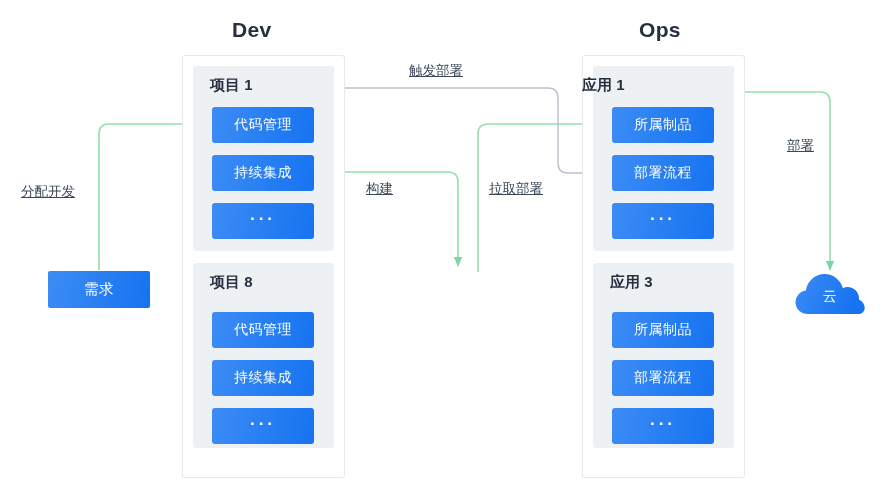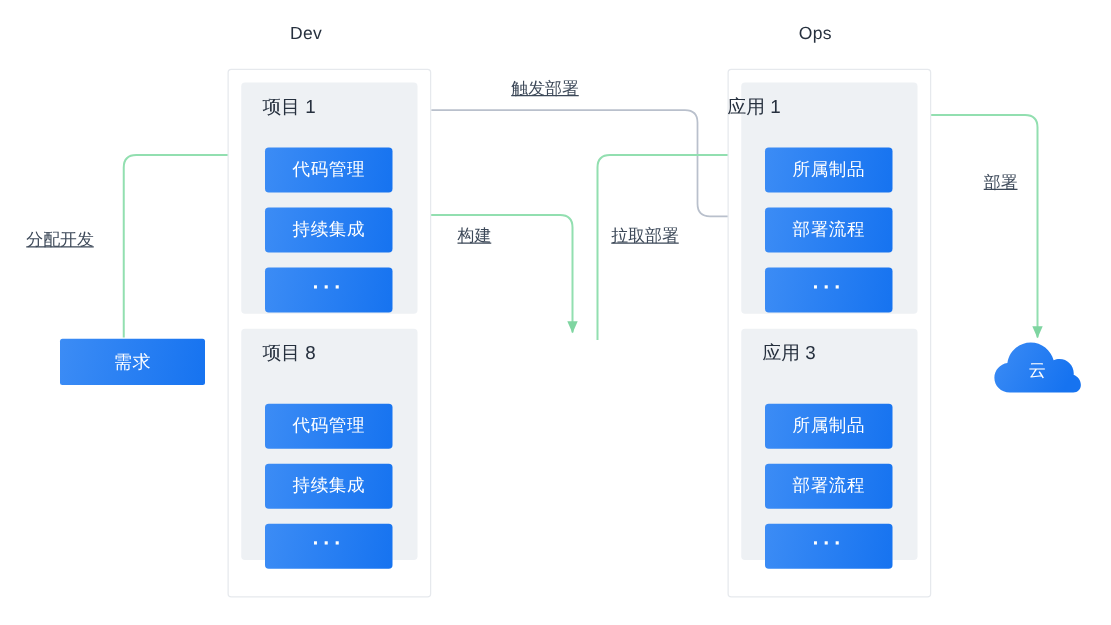--- a/index.html
+++ b/index.html
@@ -20,59 +20,58 @@
   #edges {
     position: absolute;
     left: 0;
     top: 0;
     width: 889px;
     height: 500px;
     pointer-events: none;
   }
   .col-title {
     position: absolute;
-    font-size: 14px;
-    font-weight: normal;
+    font-size: 21px;
+    font-weight: bold;
     color: #26303e;
     letter-spacing: 0.3px;
     white-space: nowrap;
   }
   .outer-box {
     position: absolute;
     background: #ffffff;
     border: 1px solid #e6e9ed;
     border-radius: 3px;
     box-sizing: border-box;
   }
   .group-panel {
     position: absolute;
     background: #eef1f4;
     border-radius: 3px;
     box-sizing: border-box;
   }
   .group-label {
     position: absolute;
     font-size: 15px;
-    font-weight: normal;
+    font-weight: bold;
     color: #26303e;
     white-space: nowrap;
   }
   .node-btn {
     position: absolute;
     background: linear-gradient(100deg, #3c8cf5 0%, #1673f0 100%);
     border-radius: 3px;
     color: #ffffff;
     font-size: 14px;
     display: flex;
     align-items: center;
     justify-content: center;
     box-sizing: border-box;
     letter-spacing: 0.5px;
     white-space: nowrap;
-    margin-top: 11px;
   }
   .node-btn.ellipsis {
     font-size: 17px;
     letter-spacing: 3px;
     font-weight: bold;
     padding-bottom: 5px;
   }
   .std-node {
     position: absolute;
     background: linear-gradient(100deg, #3c8cf5 0%, #1673f0 100%);
@@ -163,21 +162,21 @@
   <div class="node-btn" style="left:612px; top:107px; width:102px; height:36px;">所属制品</div>
   <div class="node-btn" style="left:612px; top:155px; width:102px; height:36px;">部署流程</div>
   <div class="node-btn ellipsis" style="left:612px; top:203px; width:102px; height:36px;">···</div>
 
   <div class="group-panel" style="left:593px; top:263px; width:141px; height:185px;"></div>
   <div class="group-label" style="left:610px; top:273px;">应用 3</div>
   <div class="node-btn" style="left:612px; top:312px; width:102px; height:36px;">所属制品</div>
   <div class="node-btn" style="left:612px; top:360px; width:102px; height:36px;">部署流程</div>
   <div class="node-btn ellipsis" style="left:612px; top:408px; width:102px; height:36px;">···</div>
 
-  <div class="std-node" style="left:48px; top:271px; width:116px; height:37px;">需求</div>
+  <div class="std-node" style="left:48px; top:271px; width:102px; height:37px;">需求</div>
 
 
   <div class="cloud-wrap" style="left:795px; top:272px; width:70px; height:44px;">
     <svg width="70" height="44" viewBox="0 0 70 44" xmlns="http://www.w3.org/2000/svg">
       <defs>
         <linearGradient id="cloudGrad" x1="0" y1="0" x2="1" y2="0.3">
           <stop offset="0%" stop-color="#3c8cf5"></stop>
           <stop offset="100%" stop-color="#1673f0"></stop>
         </linearGradient>
       </defs>

